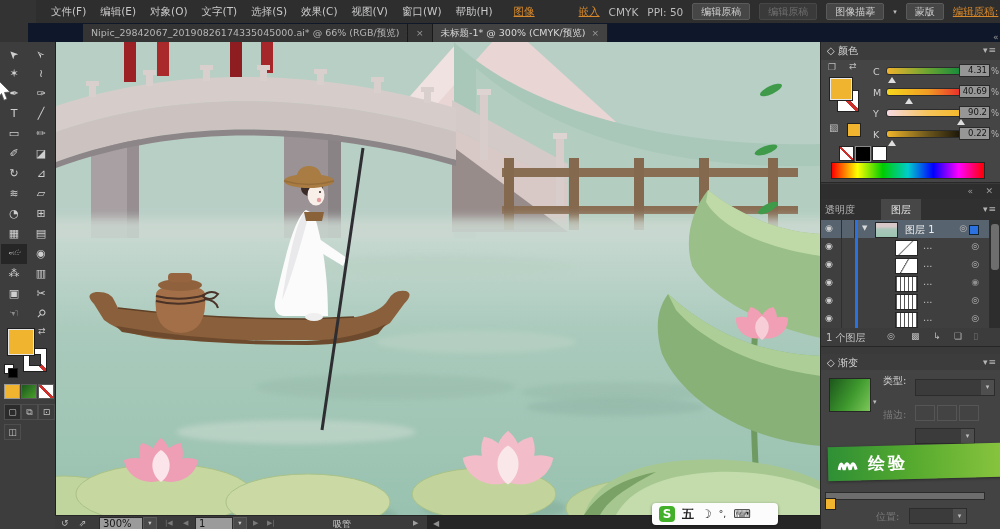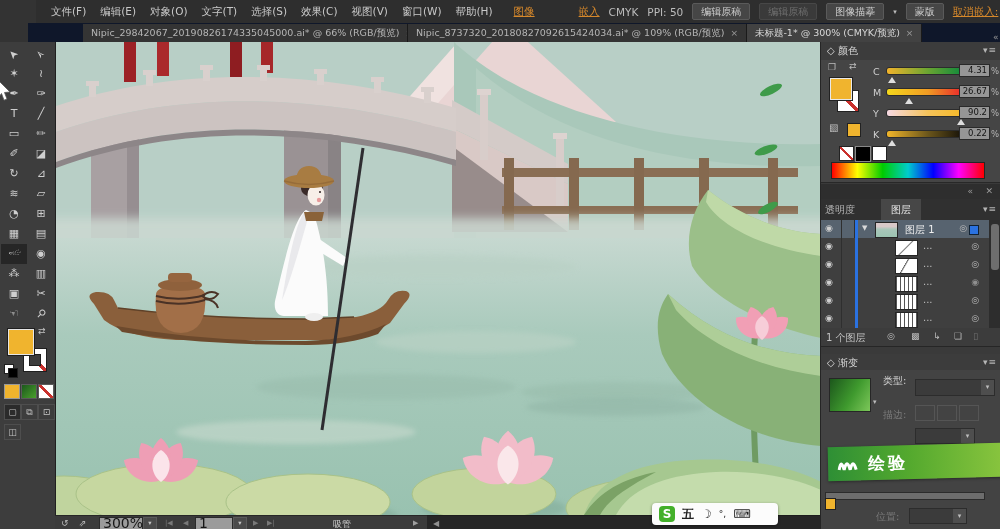--- a/index.html
+++ b/index.html
@@ -77,21 +77,21 @@
               color:#bdbdbd;font-size:7px;text-align:center;line-height:15px;}
   .wm{position:absolute;left:7px;top:403px;width:173px;height:34px;z-index:6;
       background:linear-gradient(90deg,#2e8f35,#54a92e 45%,#8cc63f);
       transform:rotate(-1.5deg);display:flex;align-items:center;gap:6px;padding-left:8px;
       box-shadow:0 1px 3px rgba(0,0,0,.4);}
   .wm-text{color:#fff;font-weight:bold;font-size:17px;letter-spacing:3px;}
   
   .statusbar{position:absolute;left:55px;top:515px;width:372px;height:14px;background:#3b3b3b;
              border-top:1px solid #272727;font-size:9px;color:#b9b9b9;}
   .sb-box{position:absolute;background:#9b9b9b;color:#161616;border:1px solid #2a2a2a;height:11px;
-          line-height:11px;font-size:14px;padding:0 3px;top:1px;}
+          line-height:11px;font-size:10px;padding:0 3px;top:1px;}
   .sb-arr{position:absolute;top:1px;width:12px;height:11px;background:#4a4a4a;border:1px solid #5a5a5a;
           color:#c5c5c5;font-size:6.5px;text-align:center;line-height:11px;}
   .dim{color:#787878;}
   .hscroll{position:absolute;left:427px;top:515px;width:393px;height:14px;background:#262626;
            border-top:1px solid #1d1d1d;color:#8f8f8f;font-size:8px;}
   
   .ime{position:absolute;left:652px;top:503px;width:112px;height:22px;background:#fcfcfc;
        border-radius:4px;box-shadow:0 1px 3px rgba(0,0,0,.45);display:flex;align-items:center;
        gap:7px;padding:0 7px;z-index:9;}
   .ime-logo{width:16px;height:16px;background:#43b02a;border-radius:4px;color:#fff;font-weight:bold;
@@ -119,34 +119,33 @@
       <span class="cb-link">图像</span>
       <span style="width:26px"></span>
       <span class="cb-link">嵌入</span>
       <span class="cb-info">CMYK</span>
       <span class="cb-info">PPI: 50</span>
       <span class="cb-btn">编辑原稿</span>
       <span class="cb-btn disabled">编辑原稿</span>
       <span class="cb-btn">图像描摹</span>
       <span style="font-size:7px;color:#bdbdbd">▾</span>
       <span class="cb-btn">蒙版</span>
-      <span class="cb-link">取消嵌入:</span>
+      <span class="cb-link">编辑原稿:</span>
       <span class="opacity-box">100%</span>
 
     </div>
   </div>
 
   <div class="tabbar">
     <div style="width:55px"></div>
     <div class="dtab" style="max-width:308px">
       <span>Nipic_29842067_20190826174335045000.ai* @ 66% (RGB/预览)</span>
       <span class="x">×</span>
     </div>
     <div class="dtab" style="max-width:322px">
-      <span>Nipic_8737320_20180827092615424034.ai* @ 109% (RGB/预览)</span>
       <span class="x">×</span>
     </div>
     <div class="dtab active" style="max-width:200px">
       <span>未标题-1* @ 300% (CMYK/预览)</span>
       <span class="x">×</span>
     </div>
     <div class="dock-ctl">
       <span>«</span>
       <span>✕</span>
     </div>
@@ -414,21 +413,21 @@
       <div class="sl-track" style="left:65px;top:7px;background:linear-gradient(90deg,#f2b32b,#6aa532,#00843d)">
           <span class="sl-thumb" style="left:1px"></span>
         </div>
       <span class="vbox" style="left:138px;top:4px">4.31</span>
       <span class="unit" style="top:6px">%</span>
 
       <span class="chan" style="top:27px">M</span>
       <div class="sl-track" style="left:65px;top:28px;background:linear-gradient(90deg,#f5d81c,#f09b24,#e8112d)">
           <span class="sl-thumb" style="left:18px"></span>
         </div>
-      <span class="vbox" style="left:138px;top:25px">26.67</span>
+      <span class="vbox" style="left:138px;top:25px">40.69</span>
       <span class="unit" style="top:27px">%</span>
 
       <span class="chan" style="top:48px">Y</span>
       <div class="sl-track" style="left:65px;top:49px;background:linear-gradient(90deg,#f6d9e3,#f5c35a,#f5b71e)">
           <span class="sl-thumb" style="left:70px"></span>
         </div>
       <span class="vbox" style="left:138px;top:46px">90.2</span>
       <span class="unit" style="top:48px">%</span>
 
       <span class="chan" style="top:69px">K</span>

